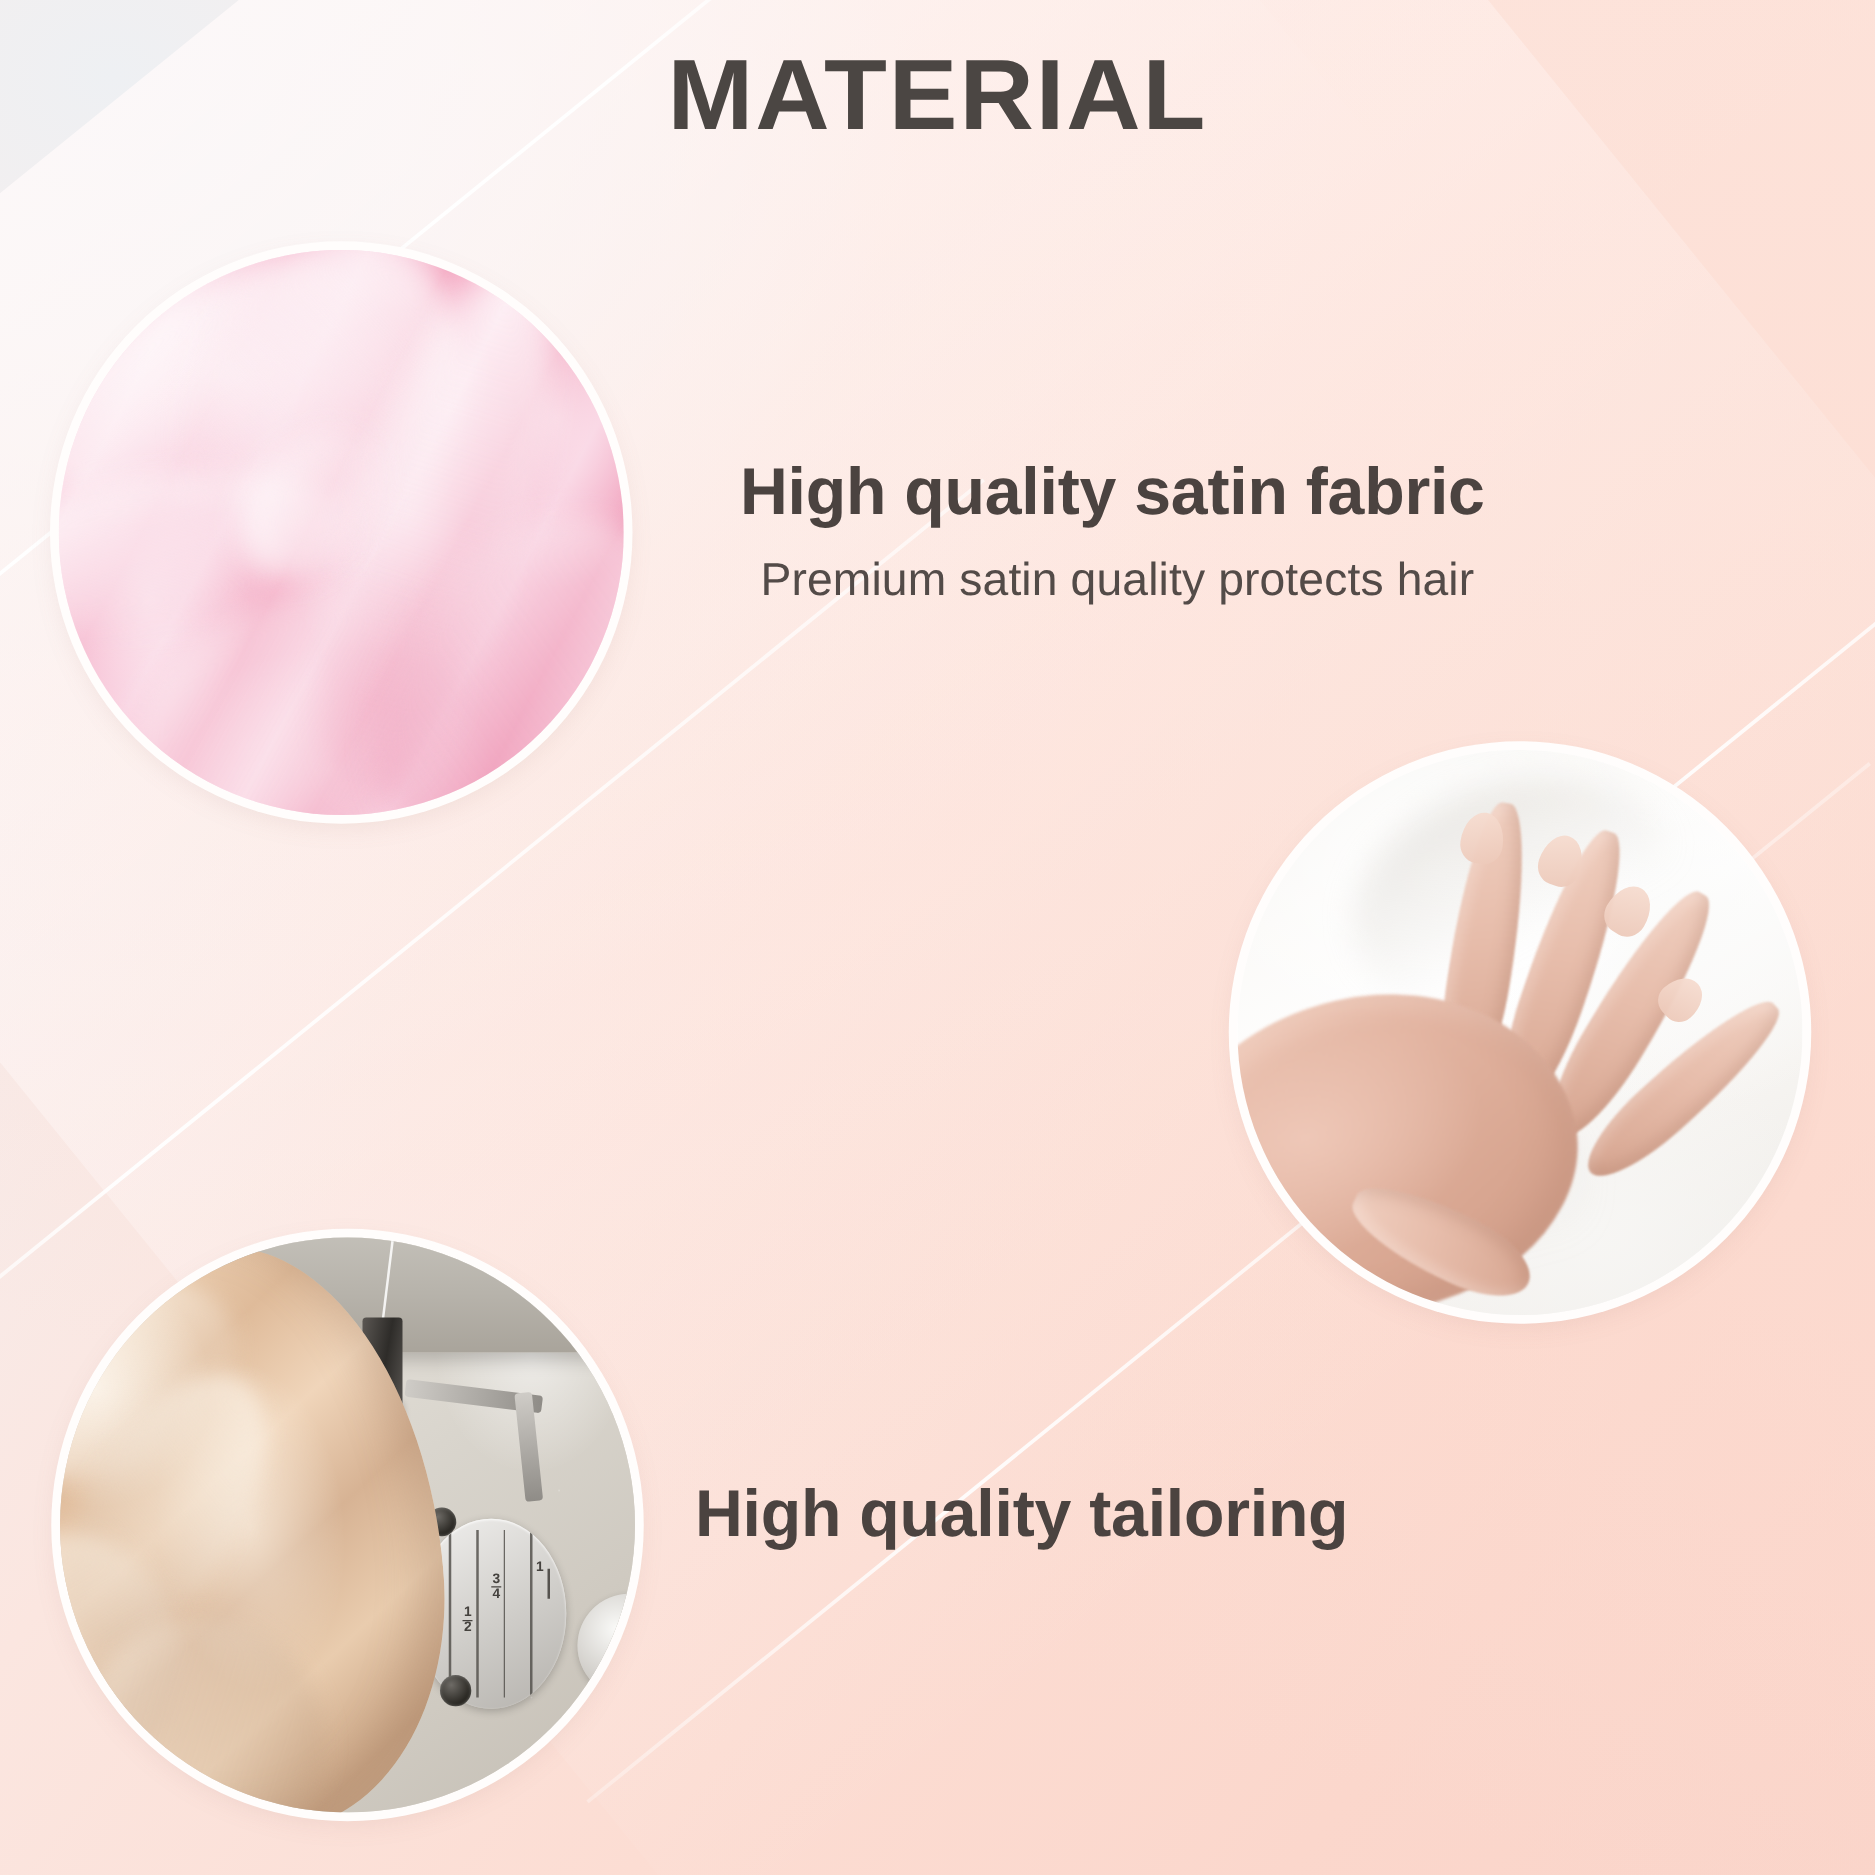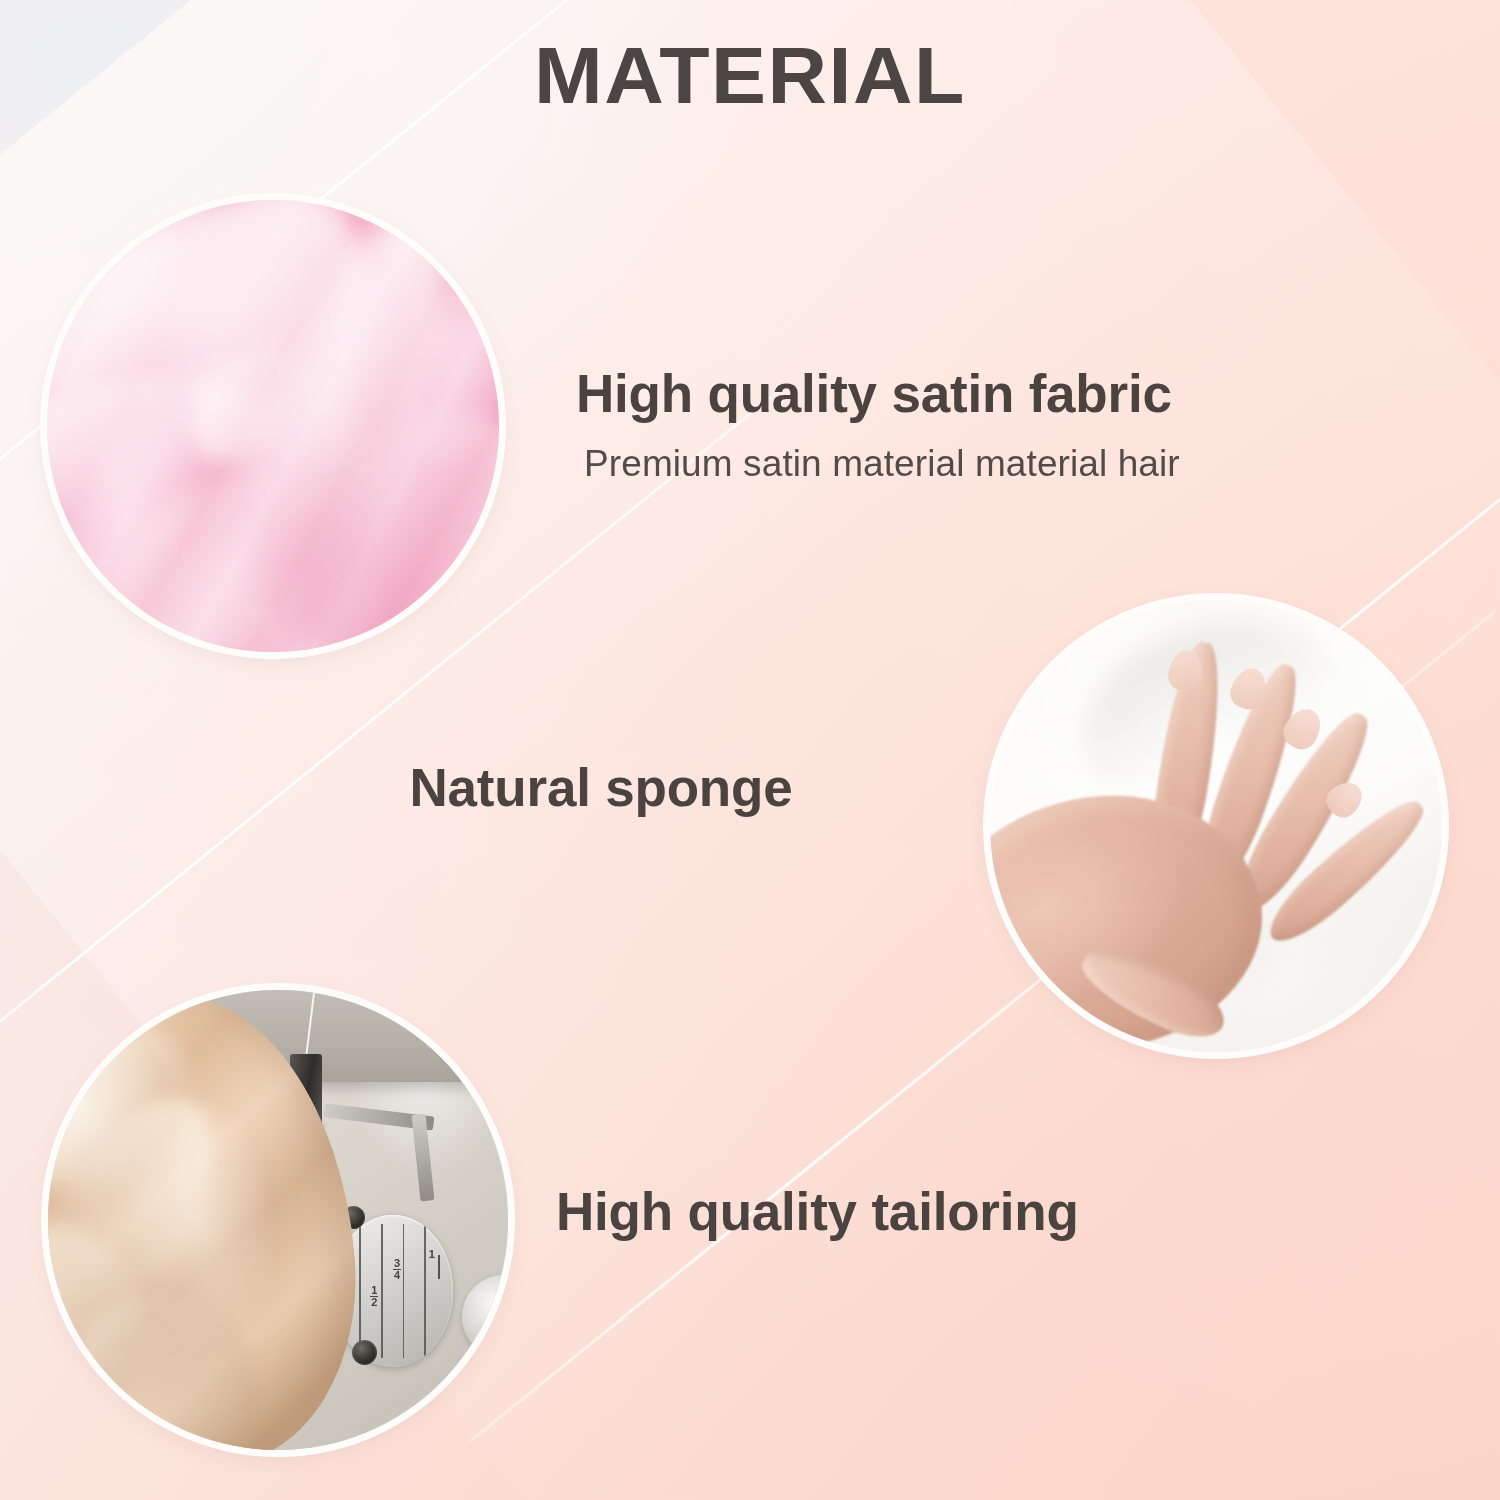--- a/index.html
+++ b/index.html
@@ -277,21 +277,21 @@
   
   .block{position:absolute;}
   .head{
     font-size:53px;font-weight:700;color:#4b4340;letter-spacing:-0.2px;
     line-height:1.06;white-space:nowrap;
   }
   .sub{
     font-size:37px;font-weight:400;color:#534b48;letter-spacing:0.1px;
     line-height:1.1;white-space:nowrap;margin-top:22px;
   }
-  #b1{left:576px;top:366px;}
+  #b1{left:592px;top:366px;}
   #b1 .sub{text-align:center;margin-left:8px;}
   #b2{left:246px;top:760px;text-align:center;width:710px;}
   #b3{left:556px;top:1184px;}
   #b3 .sub{text-align:center;}
 </style>
 </head>
 <body>
 
 <div id="stage">
 
@@ -375,24 +375,23 @@
         <div class="ch-fold cf1"></div>
         <div class="ch-fold cf2"></div>
         <div class="ch-fold cf3"></div>
         <div class="ch-fold cf4"></div>
       </div>
     </div>
   </div>
 
   <div class="block" id="b1">
     <div class="head">High quality satin fabric</div>
-    <div class="sub">Premium satin material material hair</div>
+    <div class="sub">Premium satin quality protects hair</div>
   </div>
 
   <div class="block" id="b2">
-    <div class="head">Natural sponge</div>
   </div>
 
   <div class="block" id="b3">
     <div class="head">High quality tailoring</div>
   </div>
 
 </div>
 
 </body></html>

